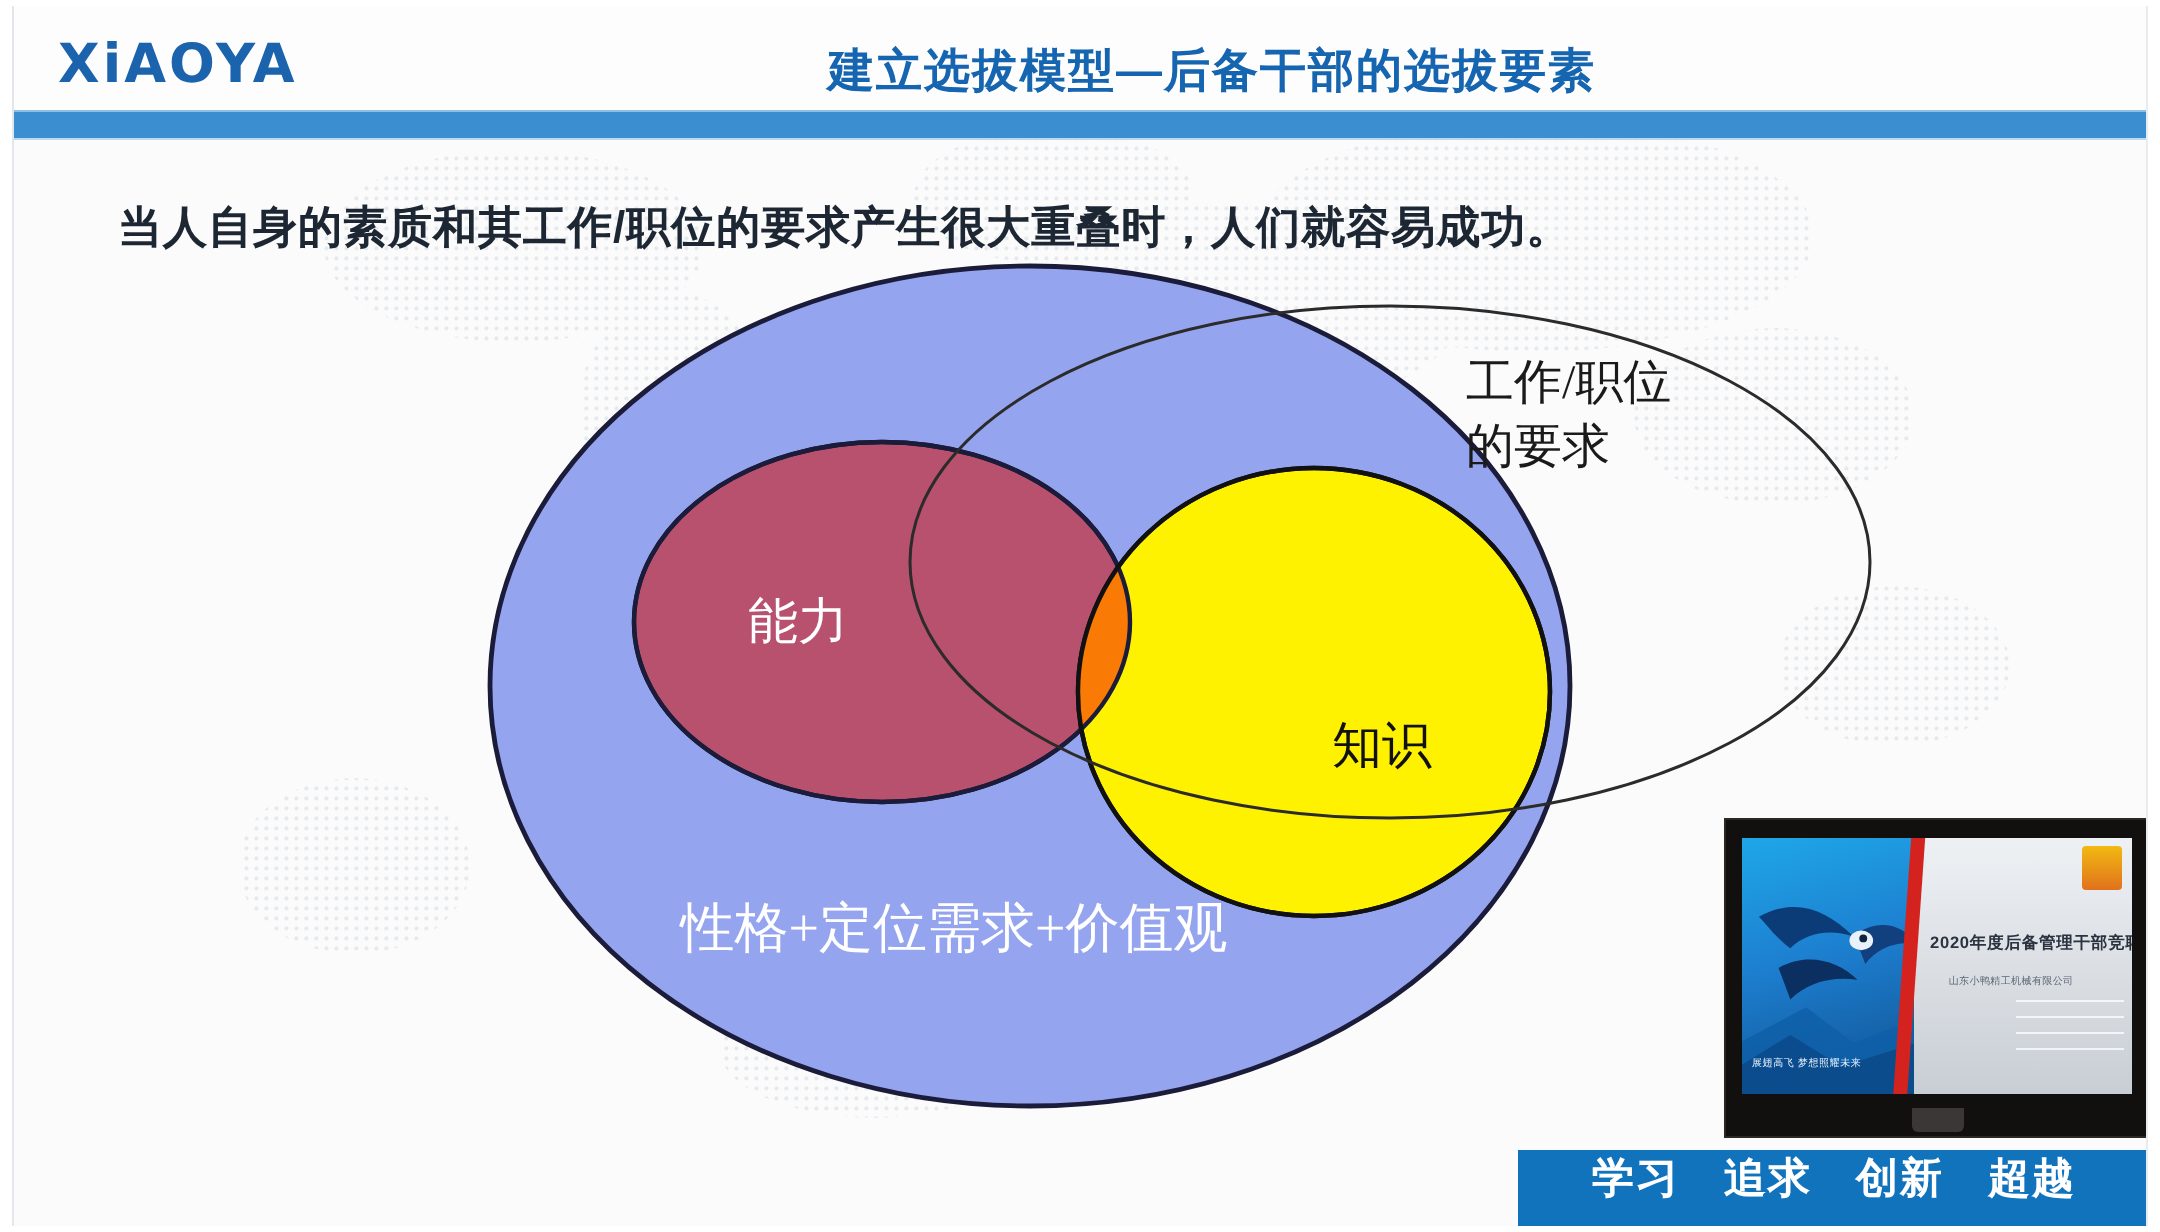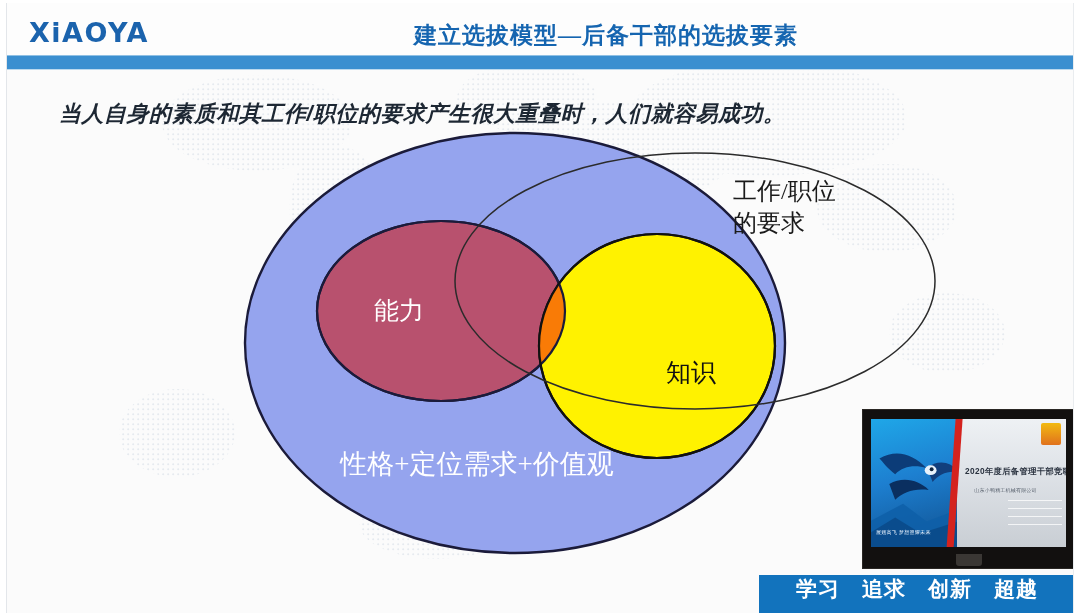--- a/index.html
+++ b/index.html
@@ -70,21 +70,20 @@
     width: 1068px;
     text-align: center;
     font-size: 23px;
     font-weight: 700;
     color: #1565b0;
     letter-spacing: 1px;
     text-shadow: 0 1px 0 rgba(255,255,255,0.7);
   }
   .title-offset {
     padding-left: 130px;
-    font-family: Liberation Serif, serif;
   }
   .header-rule {
     position: absolute;
     left: 0;
     top: 52px;
     width: 1068px;
     height: 15px;
     background: #3b8fd0;
     border-top: 1px solid #8fc0e4;
     border-bottom: 1px solid #bcd9ee;
@@ -94,21 +93,20 @@
   
   .subtitle {
     position: absolute;
     left: 52px;
     top: 96px;
     font-size: 22px;
     font-weight: 700;
     color: #1d2733;
     letter-spacing: 0.5px;
     white-space: nowrap;
-    font-style: italic;
   }
 
   
   .diagram {
     position: absolute;
     left: 0;
     top: 128px;
     width: 1068px;
     height: 440px;
   }

